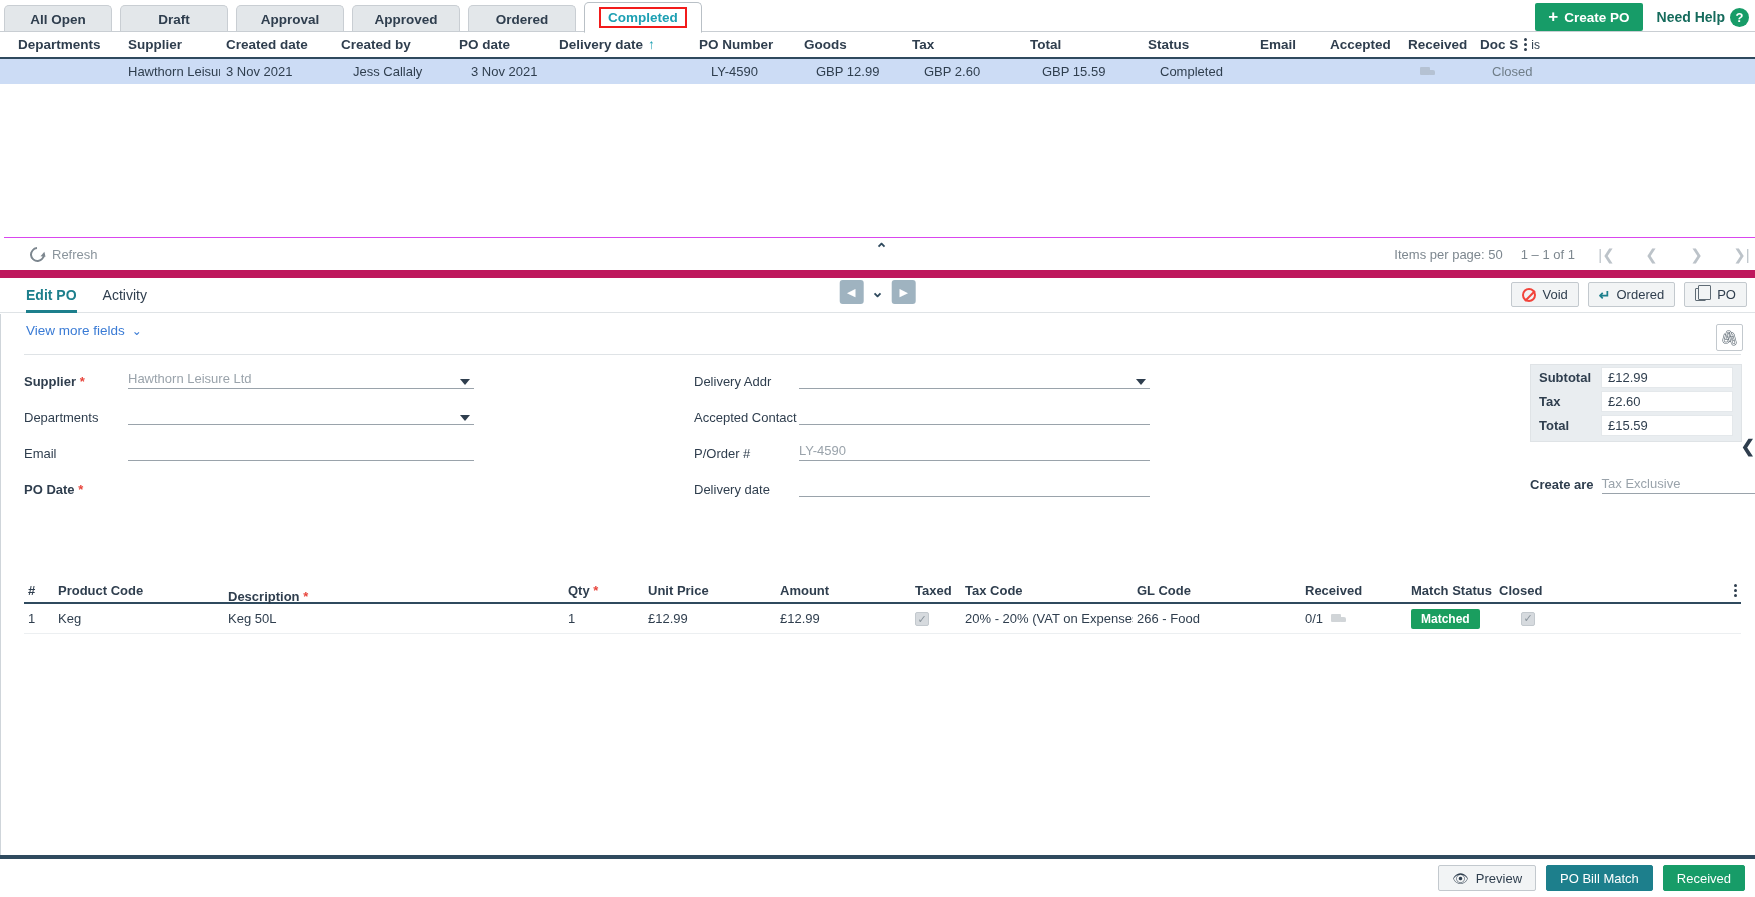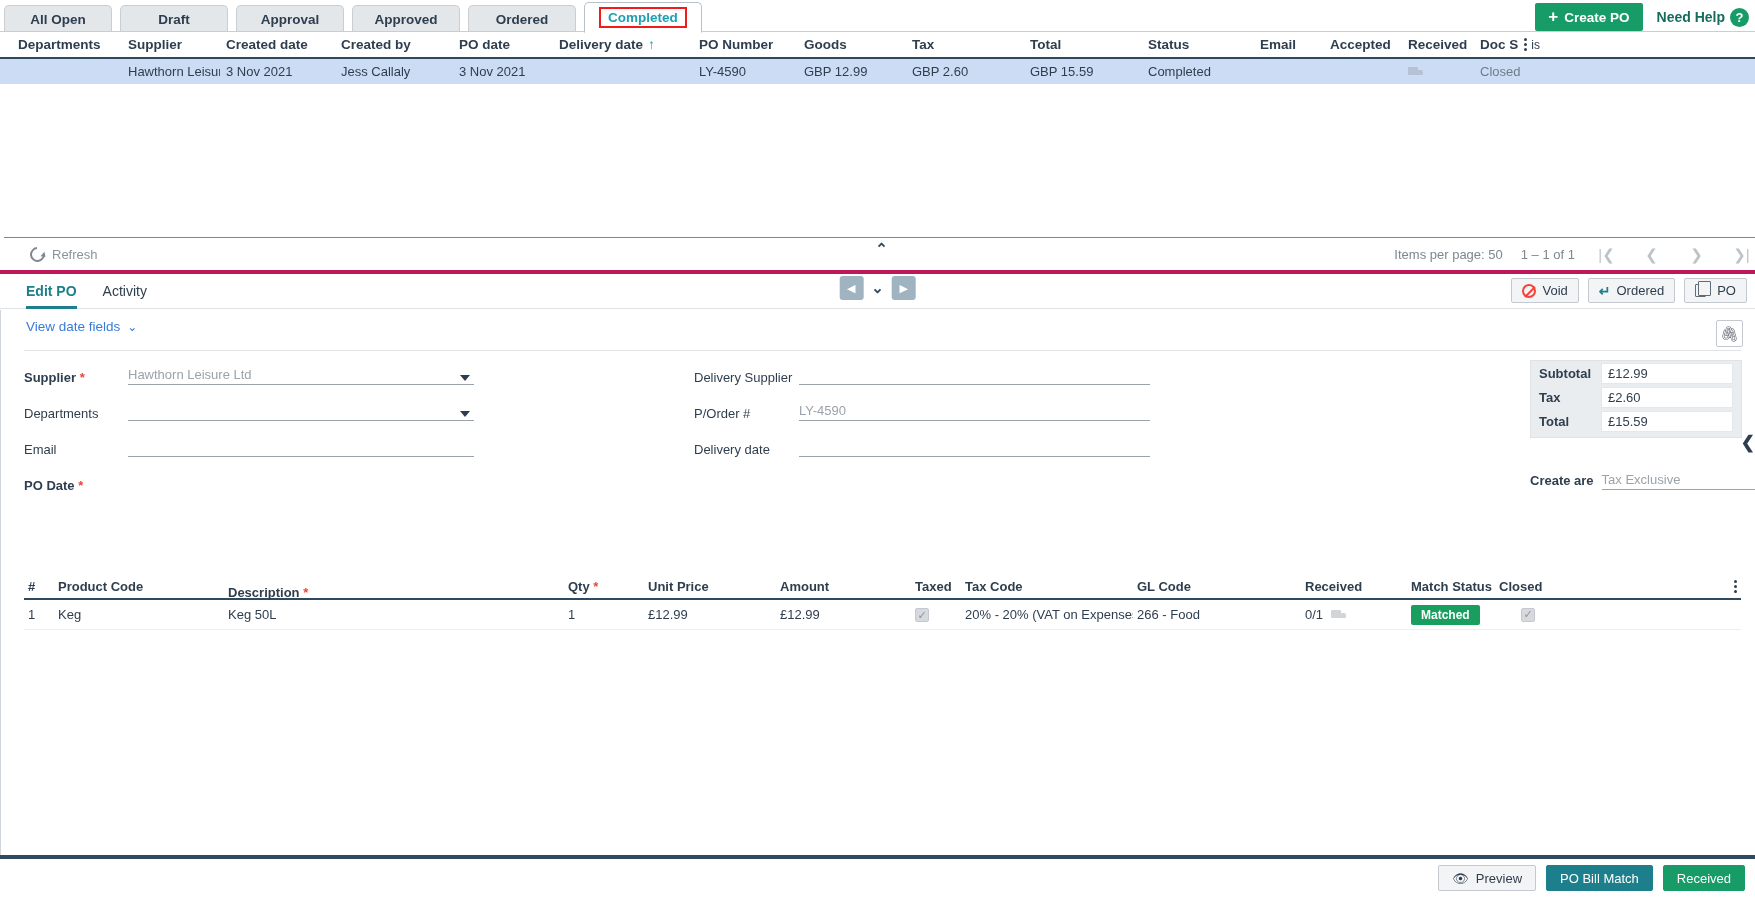--- a/index.html
+++ b/index.html
@@ -118,21 +118,21 @@
   .pager{
     position:absolute; right:4px; top:0; height:33px;
     display:flex; align-items:center; gap:18px; color:#7d878f; font-size:13px;
   }
   .pgbtn{ width:27px;height:27px;display:flex;align-items:center;justify-content:center;
           color:#bcc3c9; font-size:15px; cursor:pointer; }
 
   
   .detail{
     position:absolute; left:0; top:270px; width:1755px; height:627px;
-    border-top:4px solid #be185d;
+    border-top:8px solid #be185d;
     background:#fff;
   }
   .detail-tabs{
     height:35px; display:flex; align-items:center; position:relative;
     border-bottom:1px solid #dfe3e6;
   }
   .dtab{
     margin-left:26px; font-size:14px; color:#2f3e4e; cursor:pointer;
     height:35px; display:flex; align-items:center; position:relative;
   }
@@ -325,21 +325,21 @@
           <i></i>
         </span>
       <span style="margin-left:4px;font-weight:normal;font-size:12px;">is</span>
     </div>
   </div>
 
   <div class="grid-row">
     <div class="gcell" style="width:122px;padding-left:18px;"></div>
     <div class="gcell" style="width:98px;">Hawthorn Leisure Ltd</div>
     <div class="gcell" style="width:115px;">3 Nov 2021</div>
-    <div class="gcell" style="width:118px;">Jess Callaly</div>
+    <div class="gcell" style="width:118px;margin-left:12px;">Jess Callaly</div>
     <div class="gcell" style="width:100px;">3 Nov 2021</div>
     <div class="gcell" style="width:140px;"></div>
     <div class="gcell" style="width:105px;">LY-4590</div>
     <div class="gcell" style="width:108px;">GBP 12.99</div>
     <div class="gcell" style="width:118px;">GBP 2.60</div>
     <div class="gcell" style="width:118px;">GBP 15.59</div>
     <div class="gcell" style="width:112px;">Completed</div>
     <div class="gcell" style="width:70px;"></div>
     <div class="gcell" style="width:78px;"></div>
     <div class="gcell" style="width:72px;display:flex;align-items:center;justify-content:flex-start;">
@@ -392,21 +392,21 @@
         <span>Ordered</span>
       </div>
       <div class="abtn">
         <span class="po-ico"></span>
         <span style="margin-left:5px;">PO</span>
       </div>
     </div>
   </div>
 
   <div class="viewmore">
-    <span>View date fields</span>
+    <span>View more fields</span>
     <span class="chev-dn">⌄</span>
   </div>
   <div class="clip-btn">
     <span>🖇</span>
   </div>
   <div class="hr1"></div>
 
   
   <div class="form">
     <div class="fgrid">
@@ -432,21 +432,28 @@
               <span></span>
             </span>
         </div>
         <div class="frow">
           <span class="flabel req b">PO Date</span>
         </div>
       </div>
 
       <div class="col-mid">
         <div class="frow">
-          <span class="flabel">Delivery Supplier</span>
+          <span class="flabel">Delivery Addr</span>
+          <span class="fline">
+              <span></span>
+              <i class="caret"></i>
+            </span>
+        </div>
+        <div class="frow">
+          <span class="flabel">Accepted Contact</span>
           <span class="fline">
               <span></span>
             </span>
         </div>
         <div class="frow">
           <span class="flabel">P/Order #</span>
           <span class="fline">
               <span>LY-4590</span>
             </span>
         </div>

